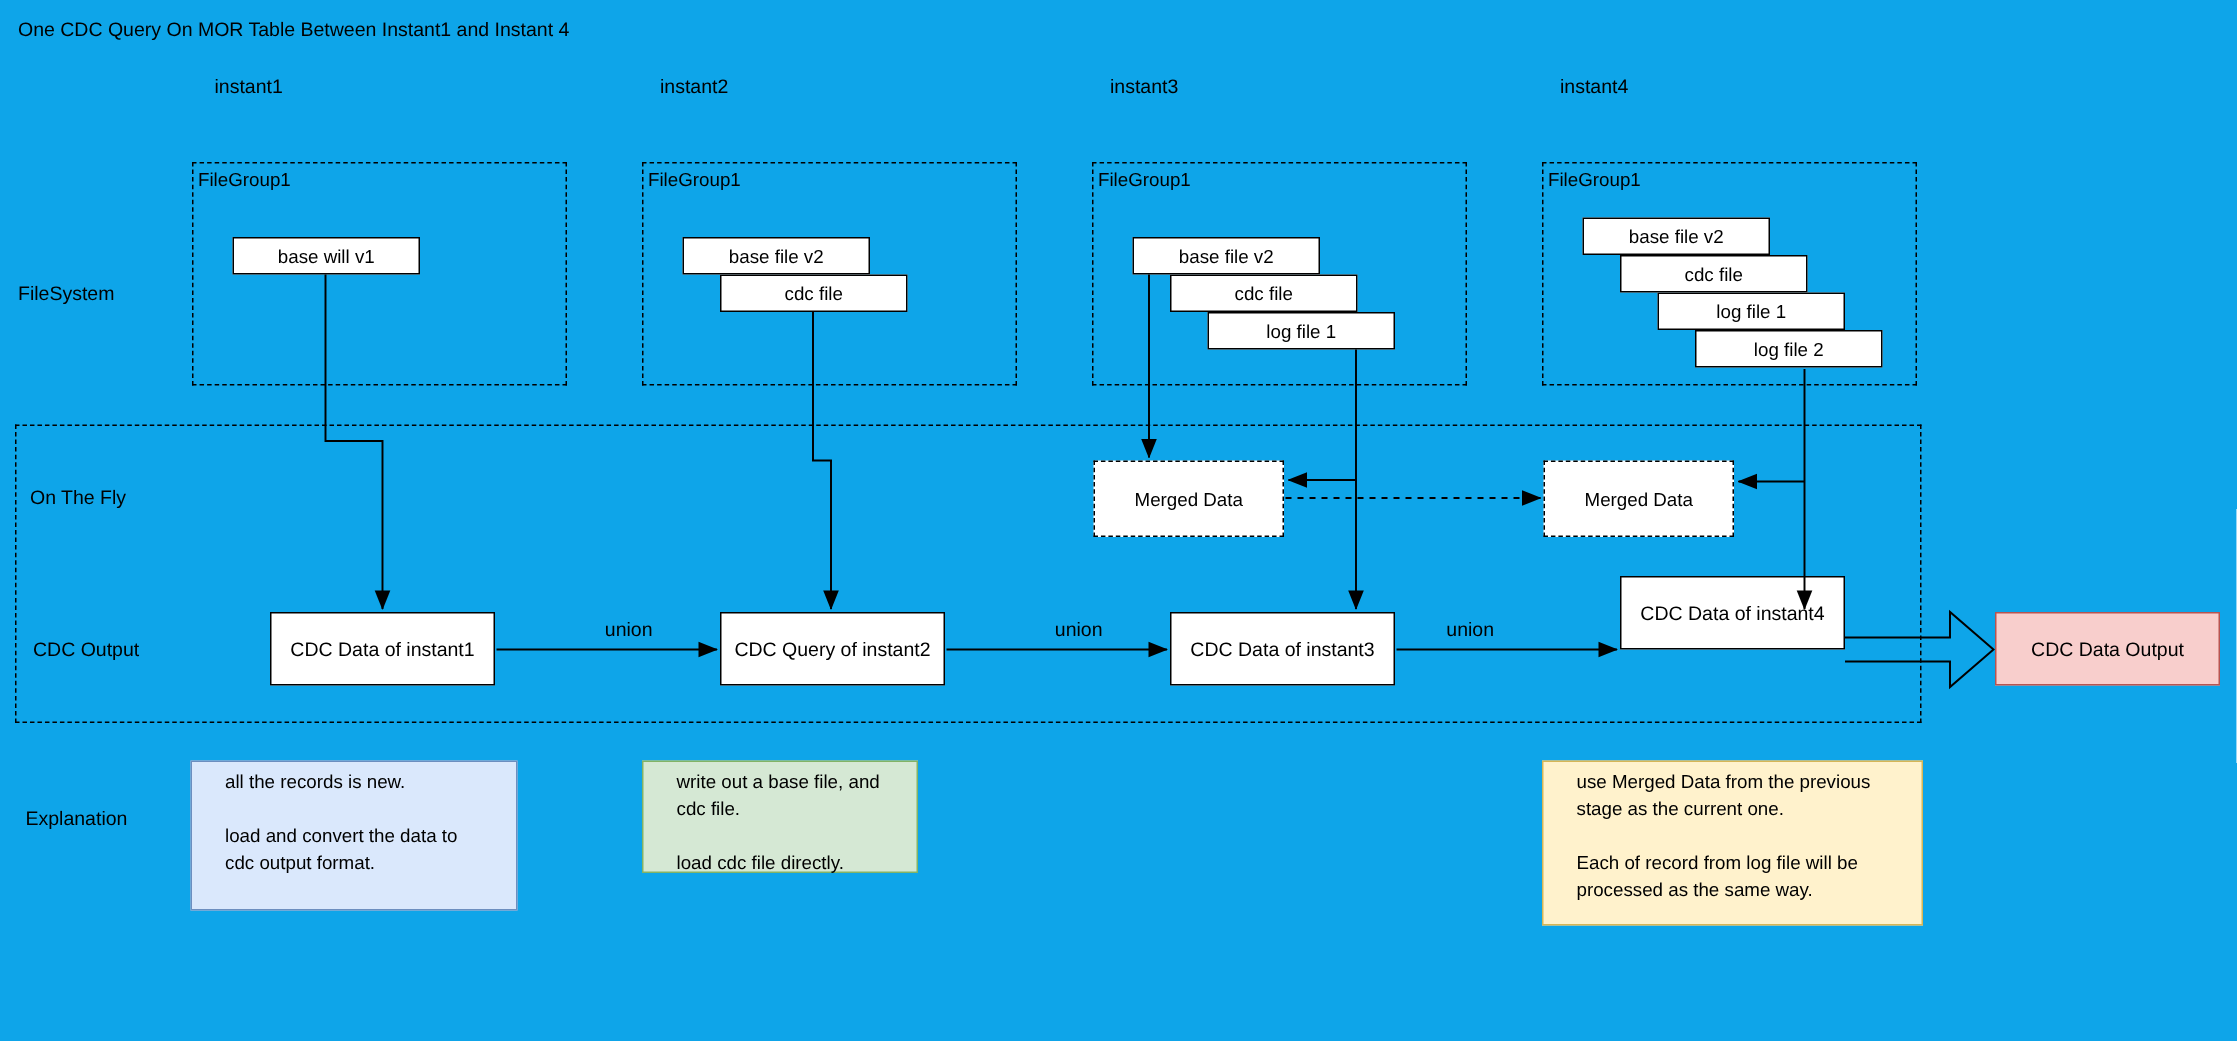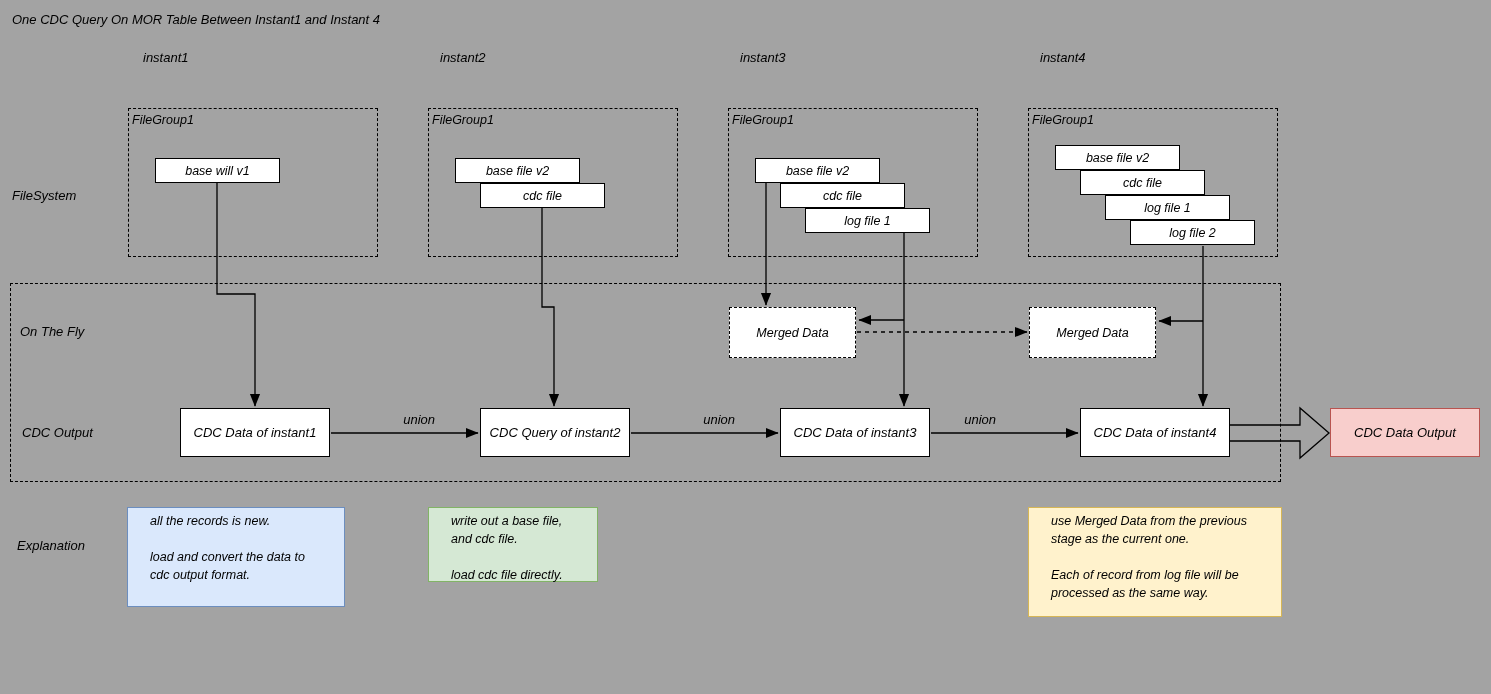--- a/index.html
+++ b/index.html
@@ -1,18 +1,18 @@
 <!DOCTYPE html>
 <html><head>
 <meta charset="utf-8">
 <style>
   html,body{margin:0;padding:0;background:#fff;}
   .canvas{
-    position:relative;width:1491px;height:694px;background:#a3a3a3;
-    font-family:"Liberation Sans","DejaVu Sans",sans-serif;color:#000;overflow:hidden;font-style:italic;
+    position:relative;width:1491px;height:694px;background:#0ea5e9;
+    font-family:"Liberation Sans","DejaVu Sans",sans-serif;color:#000;overflow:hidden;
   }
   .abs{position:absolute;box-sizing:border-box;}
   .title{font-size:13px;}
   .col-header{font-size:13px;}
   .row-label{font-size:13px;}
   .fg-box{border:1px dashed #000;background:transparent;}
   .fg-label{position:absolute;left:3px;top:4px;font-size:12.5px;}
   .file-box{border:1px solid #000;background:#fff;width:125px;height:25px;
     display:flex;align-items:center;justify-content:center;font-size:12.5px;}
   .big-dashed{border:1px dashed #000;}
@@ -74,32 +74,32 @@
   <div class="abs file-box" style="left:1080px;top:170px;">cdc file</div>
   <div class="abs file-box" style="left:1105px;top:195px;">log file 1</div>
   <div class="abs file-box" style="left:1130px;top:220px;">log file 2</div>
 
   <div class="abs merged-box" style="left:729px;top:307px;">Merged Data</div>
   <div class="abs merged-box" style="left:1029px;top:307px;">Merged Data</div>
 
   <div class="abs cdc-box" style="left:180px;top:408px;">CDC Data of instant1</div>
   <div class="abs cdc-box" style="left:480px;top:408px;">CDC Query of instant2</div>
   <div class="abs cdc-box" style="left:780px;top:408px;">CDC Data of instant3</div>
-  <div class="abs cdc-box" style="left:1080px;top:408px;">CDC Data of instant4</div>
+  <div class="abs cdc-box" style="left:1080px;top:384px;">CDC Data of instant4</div>
 
   <div class="abs union-label" style="left:375px;top:412px;">union</div>
   <div class="abs union-label" style="left:675px;top:412px;">union</div>
   <div class="abs union-label" style="left:936px;top:412px;">union</div>
 
   <div class="abs out-box" style="left:1330px;top:408px;">CDC Data Output</div>
 
   <div class="abs exp-box exp-blue" style="left:127px;top:507px;width:218px;height:100px;">all the records is new.
 
 load and convert the data to cdc output format.</div>
-  <div class="abs exp-box exp-green" style="left:428px;top:507px;width:170px;height:75px;">write out a base file, and cdc file.
+  <div class="abs exp-box exp-green" style="left:428px;top:507px;width:184px;height:75px;">write out a base file, and cdc file.
 
 load cdc file directly.</div>
   <div class="abs exp-box exp-yellow" style="left:1028px;top:507px;width:254px;height:110px;">use Merged Data from the previous stage as the current one.
 
 Each of record from log file will be processed as the same way.</div>
 
   <svg class="overlay" width="1491" height="694">
     <defs>
       <marker id="arr" viewBox="0 0 10 10" refX="9.5" refY="5" markerWidth="10" markerHeight="10" orient="auto-start-reverse">
         <path d="M0,1 L10,5 L0,9 z" fill="#000"></path>

